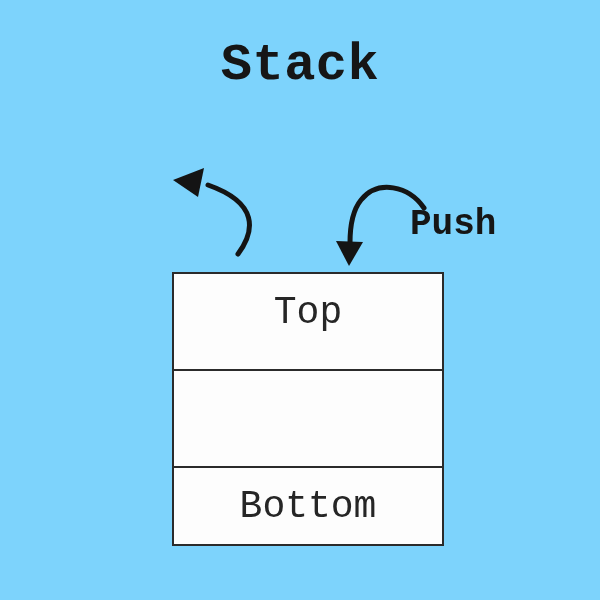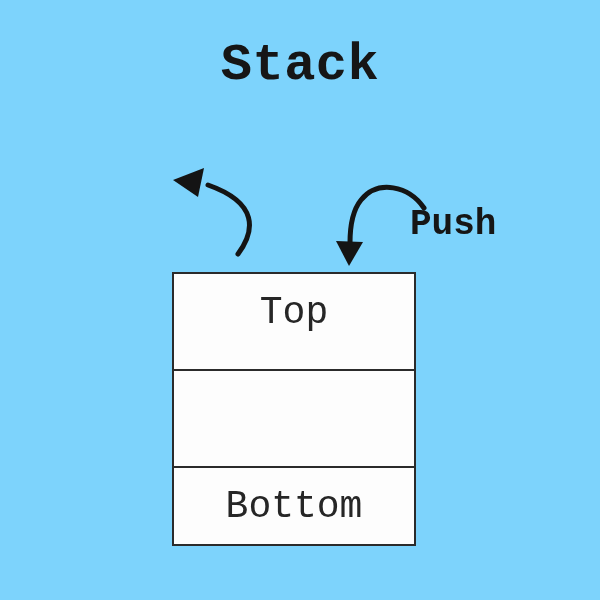--- a/index.html
+++ b/index.html
@@ -40,21 +40,21 @@
     position: absolute;
     left: 0;
     top: 0;
     width: 600px;
     height: 600px;
   }
   .stack-box {
     position: absolute;
     left: 172px;
     top: 272px;
-    width: 244px;
+    width: 272px;
     height: 274px;
     box-sizing: border-box;
     border: 2px solid #2b2b2b;
     background: #fdfdfd;
     display: flex;
     flex-direction: column;
   }
   .stack-row {
     flex: 1;
     display: flex;

